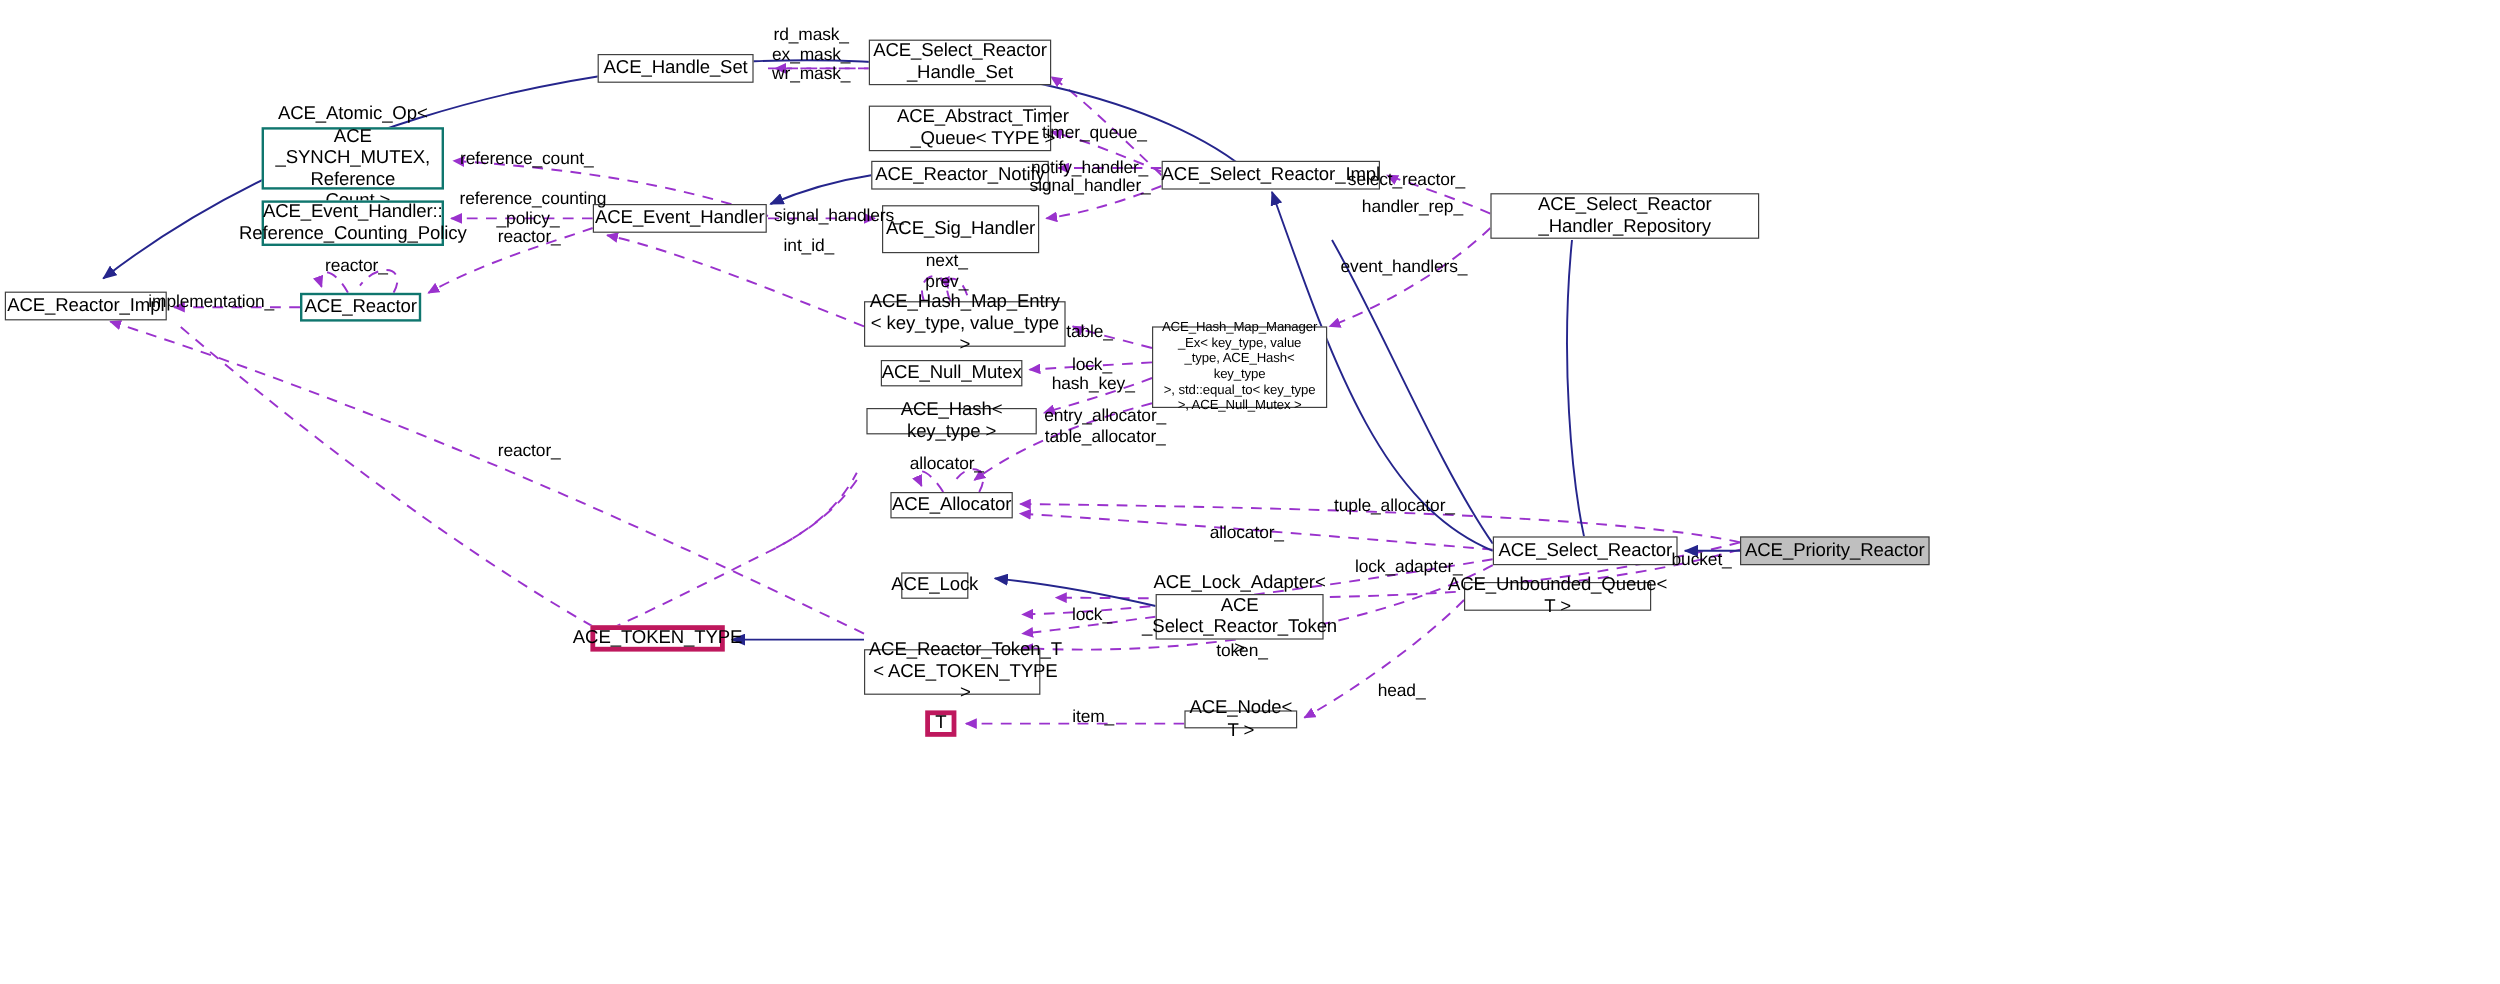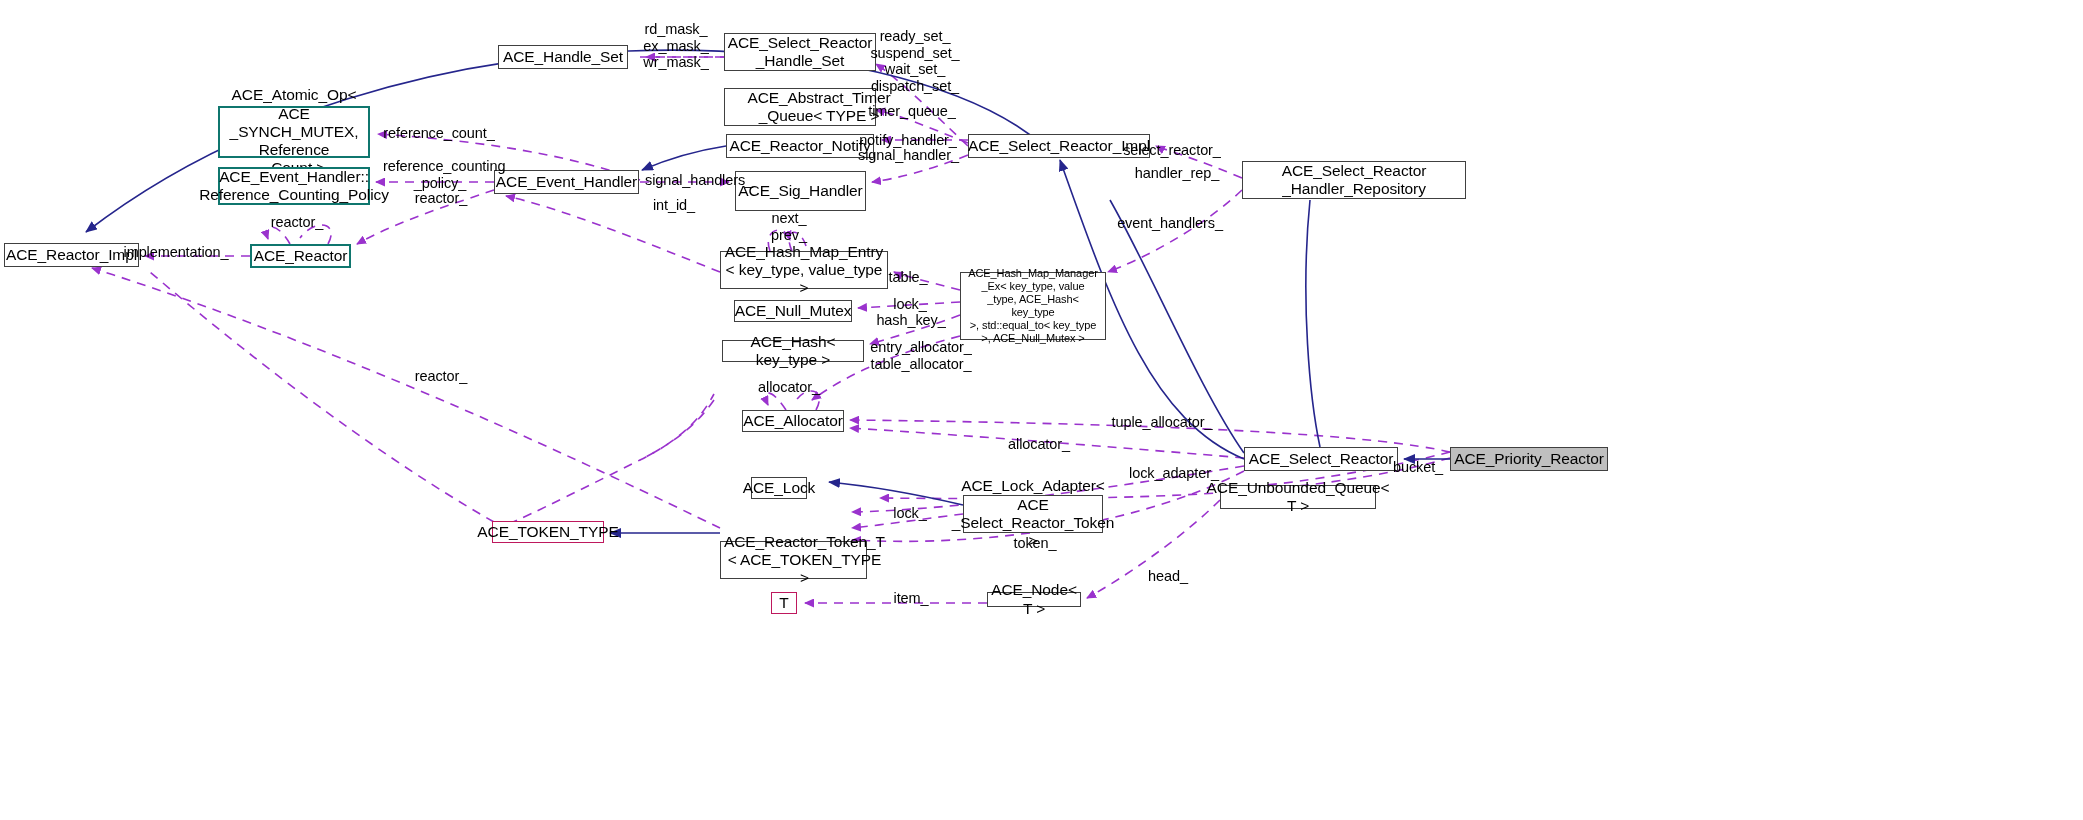--- a/index.html
+++ b/index.html
@@ -36,21 +36,21 @@
     line-height: 1.18;
     color: #000000;
     white-space: pre-line;
     padding: 2px 6px;
     letter-spacing: -0.1px;
   }
   .node.red {
     border: 2px solid #0f766e;
   }
   .node.grey-border {
-    border: 1px solid #be185d;
+    border: 4px solid #be185d;
   }
   .node.filled {
     background: #bfbfbf;
     border: 1px solid #404040;
   }
   .edge-label {
     position: absolute;
     font-size: 14.5px;
     line-height: 1.15;
     color: #000000;
@@ -187,24 +187,20 @@
   <div class="node" style="left:720px; top:541px; width:147px; height:38px;padding-left:28px;">ACE_Reactor_Token_T
 &lt; ACE_TOKEN_TYPE &gt;</div>
 
   <div class="node grey-border" style="left:771px; top:592px; width:26px; height:22px;">T</div>
 
   <div class="node" style="left:987px; top:592px; width:94px; height:15px;">ACE_Node&lt; T &gt;</div>
 
   <div class="edge-label" style="left:631px; top:21px; width:90px;">rd_mask_
 ex_mask_
 wr_mask_</div>
-  <div class="edge-label" style="left:863px; top:28px; width:104px;">ready_set_
-suspend_set_
-wait_set_
-dispatch_set_</div>
   <div class="edge-label" style="left:866px; top:103px; width:92px;">timer_queue_</div>
   <div class="edge-label" style="left:858px; top:132px; width:100px;">notify_handler_</div>
   <div class="edge-label" style="left:858px; top:147px; width:100px;">signal_handler_</div>
   <div class="edge-label" style="left:1120px; top:142px; width:104px;">select_reactor_</div>
   <div class="edge-label" style="left:1131px; top:165px; width:92px;">handler_rep_</div>
   <div class="edge-label" style="left:383px; top:125px; width:112px;">reference_count_</div>
   <div class="edge-label" style="left:383px; top:158px; width:114px;">reference_counting
 _policy_</div>
   <div class="edge-label" style="left:409px; top:190px; width:64px;">reactor_</div>
   <div class="edge-label" style="left:645px; top:172px; width:106px;">signal_handlers_</div>

